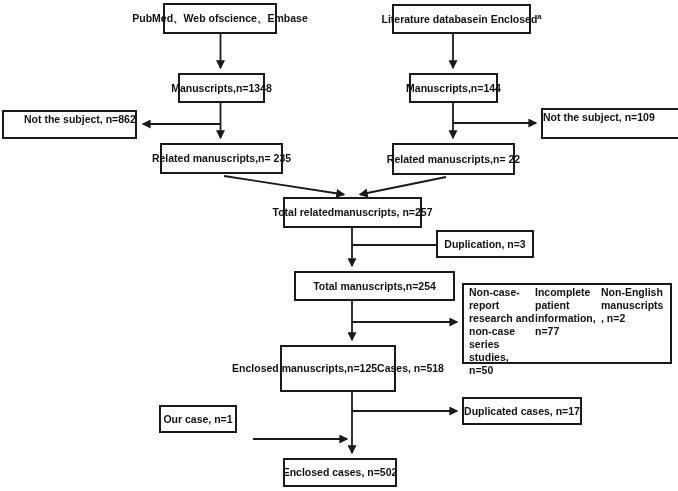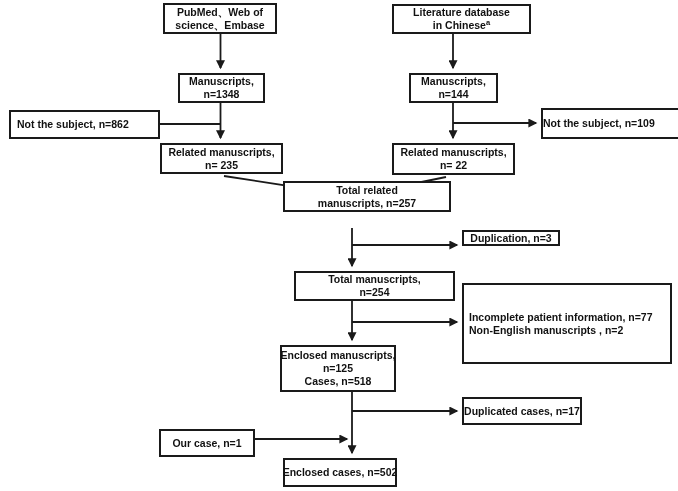--- a/index.html
+++ b/index.html
@@ -2,21 +2,21 @@
 <html><head>
 <meta charset="utf-8">
 <style>
   html,body{margin:0;padding:0;background:#ffffff;}
   .page{
     position:relative;width:678px;height:491px;background:#ffffff;overflow:hidden;
     font-family:"Liberation Sans",sans-serif;color:#111111;
   }
   .box{
     position:absolute;box-sizing:border-box;border:2px solid #1a1a1a;background:#ffffff;
-    display:flex;flex-direction:column;justify-content:center;align-items:center;
+    display:flex;flex-direction:row;justify-content:center;align-items:center;
     font-weight:bold;font-size:10.5px;line-height:13px;text-align:center;padding:1px 3px;
   }
   .box .ln{display:block;white-space:nowrap;}
   .box.left{align-items:flex-start;text-align:left;}
   .box.wrap .ln{white-space:normal;}
   .box.left .ln{width:100%;}
   sup{font-size:7.5px;line-height:0;vertical-align:super;}
   svg.arrows{position:absolute;left:0;top:0;pointer-events:none;}
   svg line{stroke:#1a1a1a;stroke-width:1.8;}
 </style>
@@ -48,81 +48,82 @@
     <line x1="253" y1="439" x2="347" y2="439" marker-end="url(#ah)"></line>
   </svg>
 
   <div class="box" style="left:163px;top:3px;width:114px;height:31px">
     <span class="ln">PubMed、Web of</span>
     <span class="ln">science、Embase</span>
   </div>
 
   <div class="box" style="left:392px;top:4px;width:139px;height:30px">
     <span class="ln">Literature database</span>
-    <span class="ln"><span>in Chinese</span><sup>a</sup></span>
+    <span class="ln"><span>in Enclosed</span><sup>a</sup></span>
   </div>
 
   <div class="box" style="left:178px;top:73px;width:87px;height:30px">
     <span class="ln">Manuscripts,</span>
     <span class="ln">n=1348</span>
   </div>
 
   <div class="box" style="left:409px;top:73px;width:89px;height:30px">
     <span class="ln">Manuscripts,</span>
     <span class="ln">n=144</span>
   </div>
 
-  <div class="box left" style="left:9px;top:110px;width:151px;height:29px;padding-left:6px">
+  <div class="box left" style="left:2px;top:110px;width:135px;height:29px;padding-left:20px">
     <span class="ln">Not the subject, n=862</span>
   </div>
 
   <div class="box" style="left:160px;top:143px;width:123px;height:31px">
     <span class="ln">Related manuscripts,</span>
     <span class="ln">n= 235</span>
   </div>
 
   <div class="box left" style="left:541px;top:108px;width:152px;height:31px;padding-left:0">
     <span class="ln">Not the subject, n=109</span>
   </div>
 
   <div class="box" style="left:392px;top:143px;width:123px;height:32px">
     <span class="ln">Related manuscripts,</span>
     <span class="ln">n= 22</span>
   </div>
 
-  <div class="box" style="left:283px;top:181px;width:168px;height:31px">
+  <div class="box" style="left:283px;top:197px;width:139px;height:31px">
     <span class="ln">Total related</span>
     <span class="ln">manuscripts, n=257</span>
   </div>
 
-  <div class="box" style="left:462px;top:230px;width:98px;height:16px">
+  <div class="box" style="left:436px;top:230px;width:98px;height:28px">
     <span class="ln">Duplication, n=3</span>
   </div>
 
   <div class="box" style="left:294px;top:271px;width:161px;height:30px">
     <span class="ln">Total manuscripts,</span>
     <span class="ln">n=254</span>
   </div>
 
   <div class="box left wrap" style="left:462px;top:283px;width:210px;height:81px;padding-left:5px">
+    <span class="ln">Non-case-report research and non-case series studies, n=50</span>
     <span class="ln">Incomplete patient information, n=77</span>
     <span class="ln">Non-English manuscripts , n=2</span>
   </div>
 
   <div class="box" style="left:280px;top:345px;width:116px;height:47px">
     <span class="ln">Enclosed manuscripts,</span>
     <span class="ln">n=125</span>
     <span class="ln">Cases, n=518</span>
   </div>
 
   <div class="box" style="left:462px;top:397px;width:120px;height:28px">
     <span class="ln">Duplicated cases, n=17</span>
   </div>
 
-  <div class="box" style="left:159px;top:429px;width:96px;height:28px">
+  <div class="box" style="left:159px;top:405px;width:78px;height:28px">
     <span class="ln">Our case, n=1</span>
   </div>
 
   <div class="box" style="left:283px;top:458px;width:114px;height:29px">
     <span class="ln">Enclosed cases, n=502</span>
   </div>
 
 </div>
 
 </body></html>

